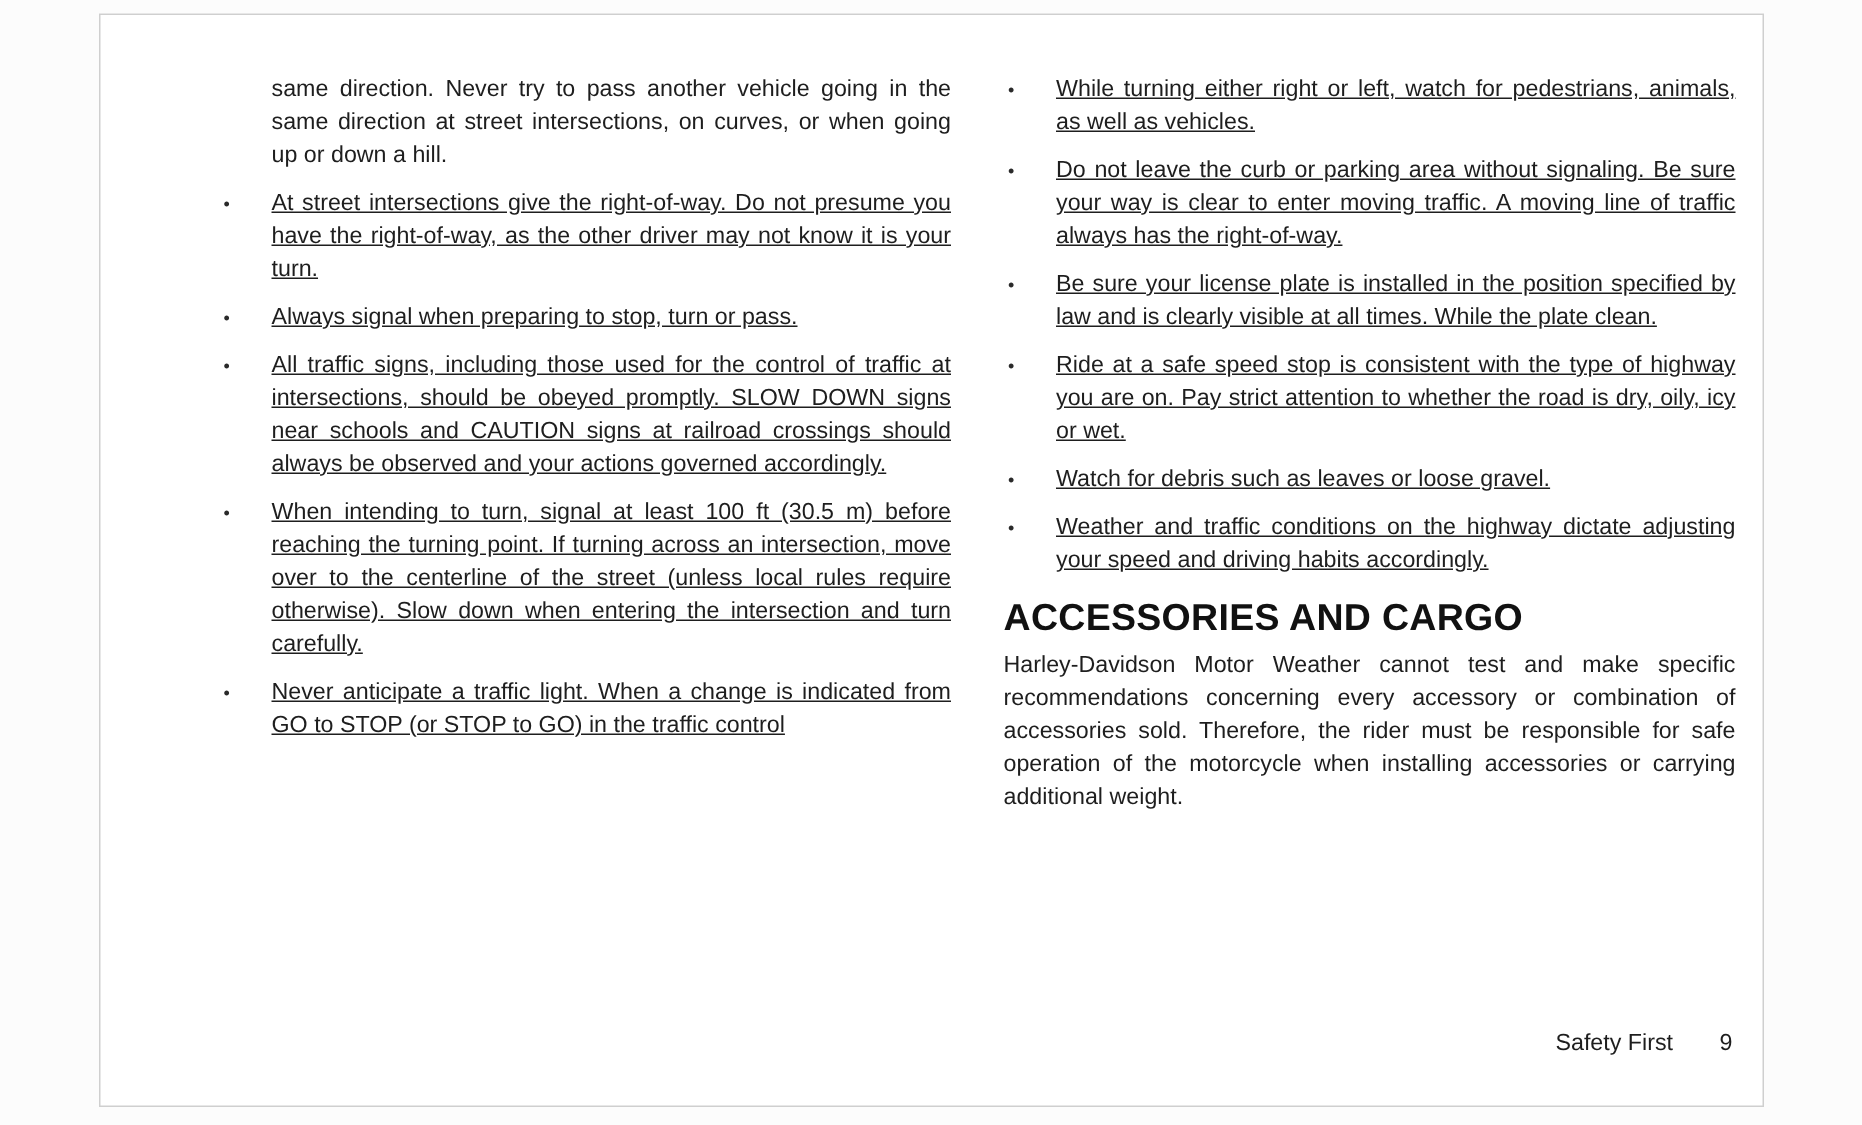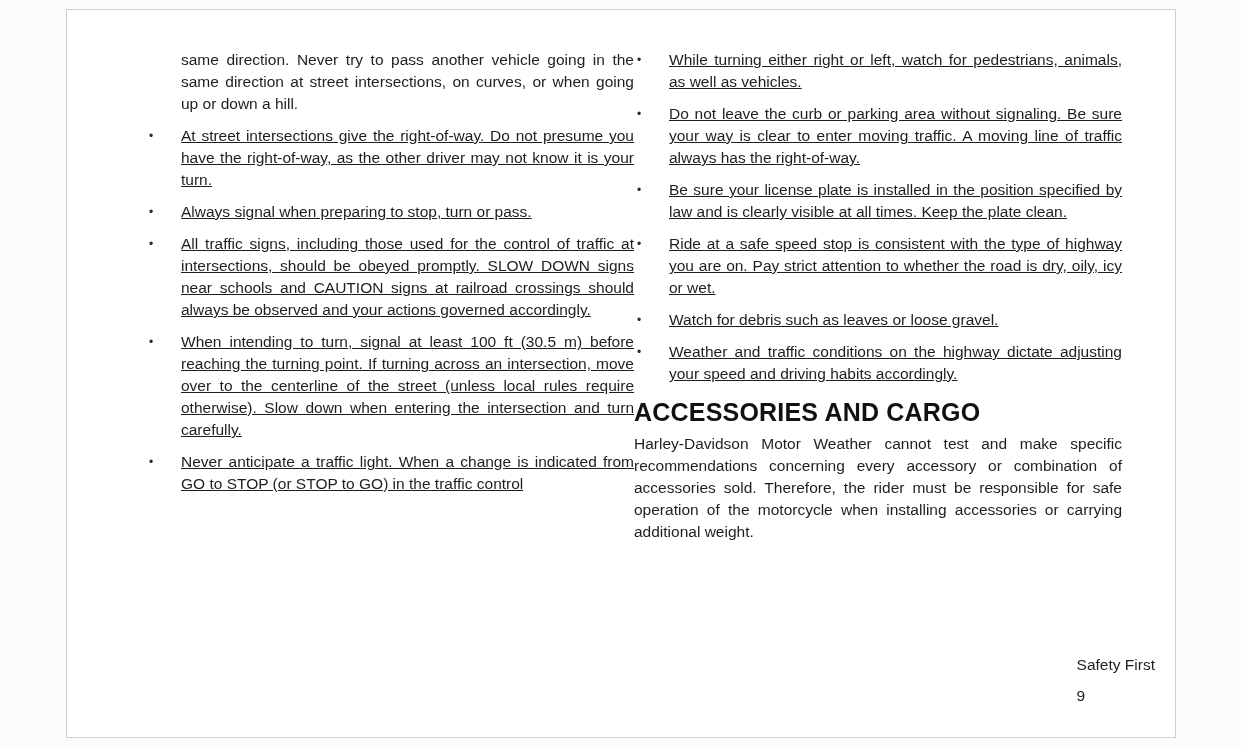--- a/index.html
+++ b/index.html
@@ -21,20 +21,21 @@
     top: 9px;
     width: 1110px;
     height: 729px;
     background: #ffffff;
     border: 1px solid #cfcfcf;
     box-sizing: border-box;
   }
   .content {
     display: flex;
     padding: 39px 0 0 79px;
+    gap: 35px;
   }
   .col {
     width: 488px;
     font-size: 15.5px;
     line-height: 22px;
   }
   .para {
     text-align: justify;
     margin: 0 0 10px 35px;
     width: 453px;
@@ -68,24 +69,23 @@
   .closing-para {
     text-align: justify;
     margin: 0;
     width: 488px;
   }
   .footer {
     position: absolute;
     right: 20px;
     bottom: 32px;
     display: flex;
-    gap: 13px;
+    gap: 31px;
     font-size: 15.5px;
     color: #1e1e1e;
-    flex-direction: column;
   }
 </style>
 </head>
 <body>
 
 <div class="page">
   <div class="content">
 
     <div class="col">
       <p class="para">same direction. Never try to pass another vehicle going in the same direction at street intersections, on curves, or when going up or down a hill.</p>
@@ -117,21 +117,21 @@
       <div class="bullet">
         <span class="marker">•</span>
         <p class="btext">While turning either right or left, watch for pedestrians, animals, as well as vehicles.</p>
       </div>
       <div class="bullet">
         <span class="marker">•</span>
         <p class="btext">Do not leave the curb or parking area without signaling. Be sure your way is clear to enter moving traffic. A moving line of traffic always has the right-of-way.</p>
       </div>
       <div class="bullet">
         <span class="marker">•</span>
-        <p class="btext">Be sure your license plate is installed in the position specified by law and is clearly visible at all times. Keep the plate clean.</p>
+        <p class="btext">Be sure your license plate is installed in the position specified by law and is clearly visible at all times. While the plate clean.</p>
       </div>
       <div class="bullet">
         <span class="marker">•</span>
         <p class="btext">Ride at a safe speed stop is consistent with the type of highway you are on. Pay strict attention to whether the road is dry, oily, icy or wet.</p>
       </div>
       <div class="bullet">
         <span class="marker">•</span>
         <p class="btext">Watch for debris such as leaves or loose gravel.</p>
       </div>
       <div class="bullet">

